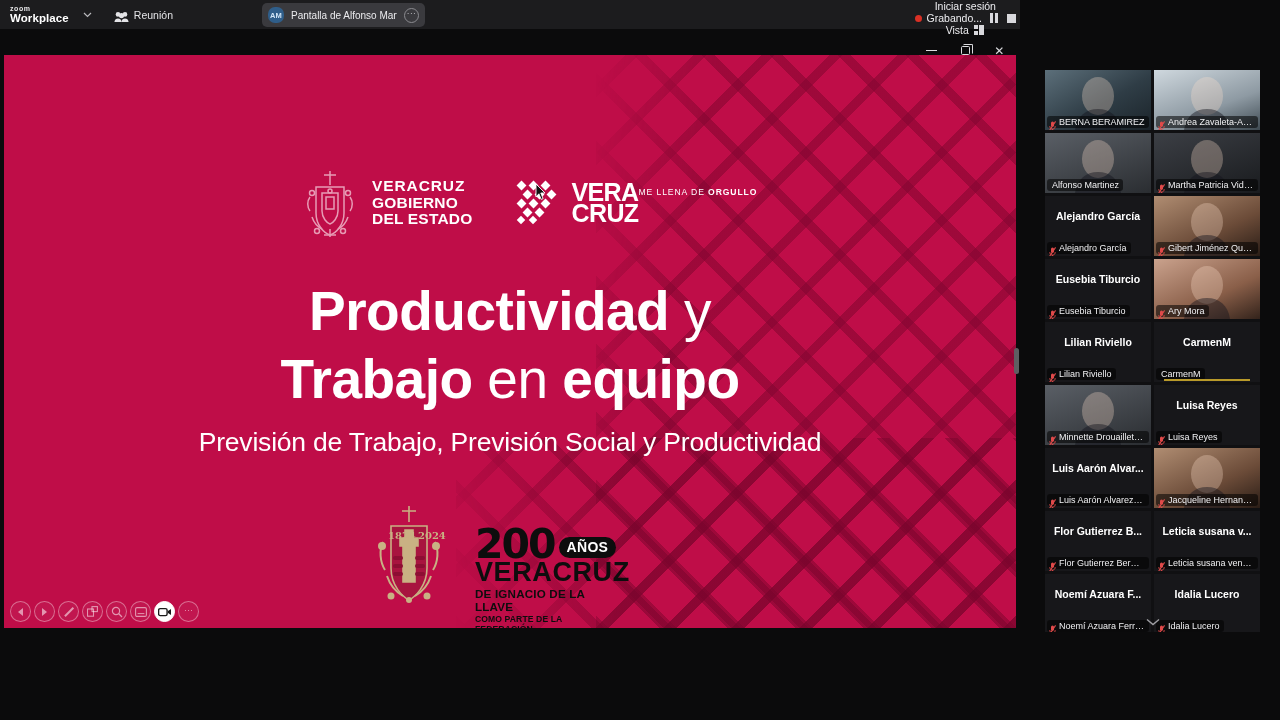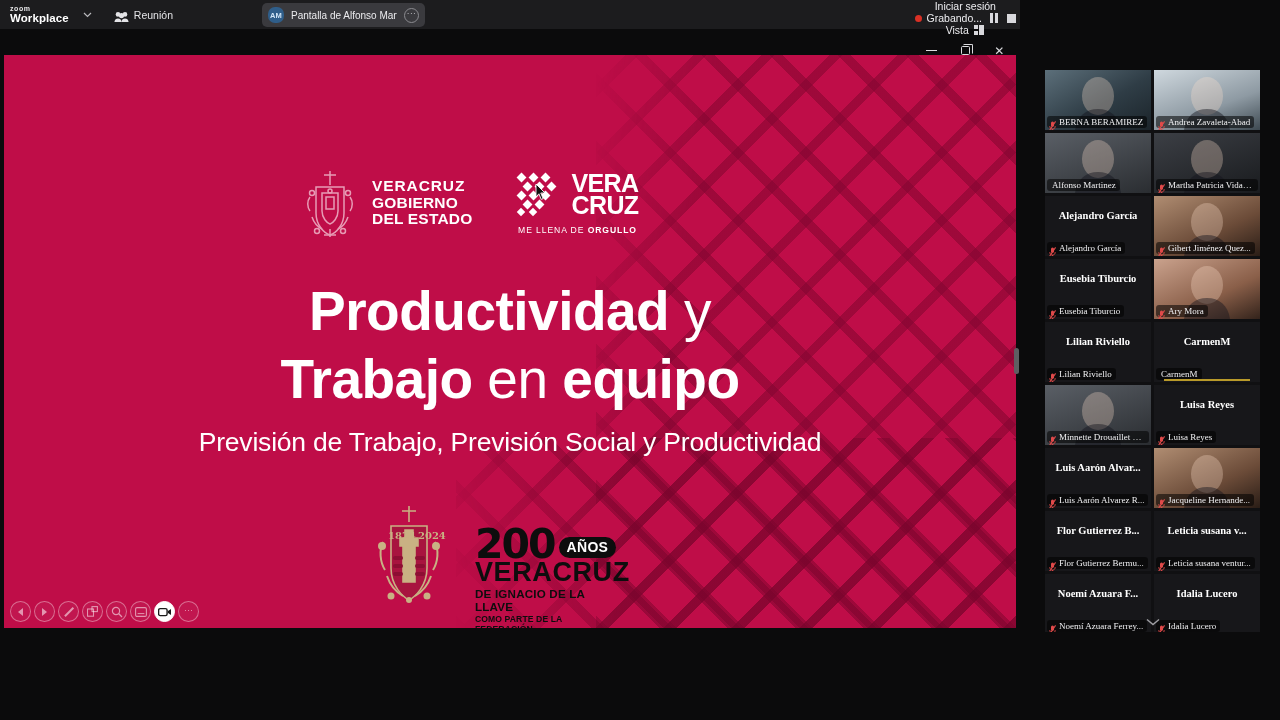--- a/index.html
+++ b/index.html
@@ -134,21 +134,21 @@
     position: absolute; left: 300px; top: 112px; display: flex;
     align-items: center; gap: 44px;
   }
   .gob-block { display: flex; align-items: center; gap: 16px; }
   .crest { width: 52px; height: 72px; opacity: .92; }
   .gob-text { line-height: 1.07; }
   .gob-text div {
     font-size: 15.5px; color: #ffffff; font-weight: bold; letter-spacing: .2px;
   }
   .gob-text div:first-child { letter-spacing: .9px; }
-  .vc-block { display: flex; flex-direction: column; }
+  .vc-block { display: flex; flex-direction: row; }
   .vc-top { display: flex; align-items: center; gap: 9px; }
   .vc-glyph { width: 46px; height: 46px; }
   .vc-words { line-height: .86; }
   .vc-words .w1, .vc-words .w2 {
     font-size: 25px; font-weight: bold; color: #fff; letter-spacing: -.6px;
     display: block;
   }
   .vc-tag {
     margin-top: 7px; font-size: 8.6px; color: #fff; letter-spacing: .9px;
     text-align: center;
@@ -221,21 +221,20 @@
 
   
   .panel {
     position: absolute; left: 1045px; top: 70px; width: 215px; height: 562px;
     background: #101012; overflow: hidden;
   }
   .tiles { position: absolute; left: 0; top: 0; width: 215px; }
   .tile {
     position: absolute; width: 106px; height: 60px; overflow: hidden;
     background: #17171a;
-    font-family: Liberation Serif, serif;
   }
   .tile.video { background: #2a2a30; }
   .tile.active-speaker { outline: 2px solid #3ad17a; outline-offset: -2px; }
   .tile .nm {
     position: absolute; left: 2px; bottom: 2px; max-width: 102px;
     display: flex; align-items: center; gap: 3px;
     background: rgba(0,0,0,.55); border-radius: 3px; padding: 1px 4px 1px 2px;
   }
   .tile .nm .mic { width: 7px; height: 10px; flex: none; }
   .tile .nm .txt {

